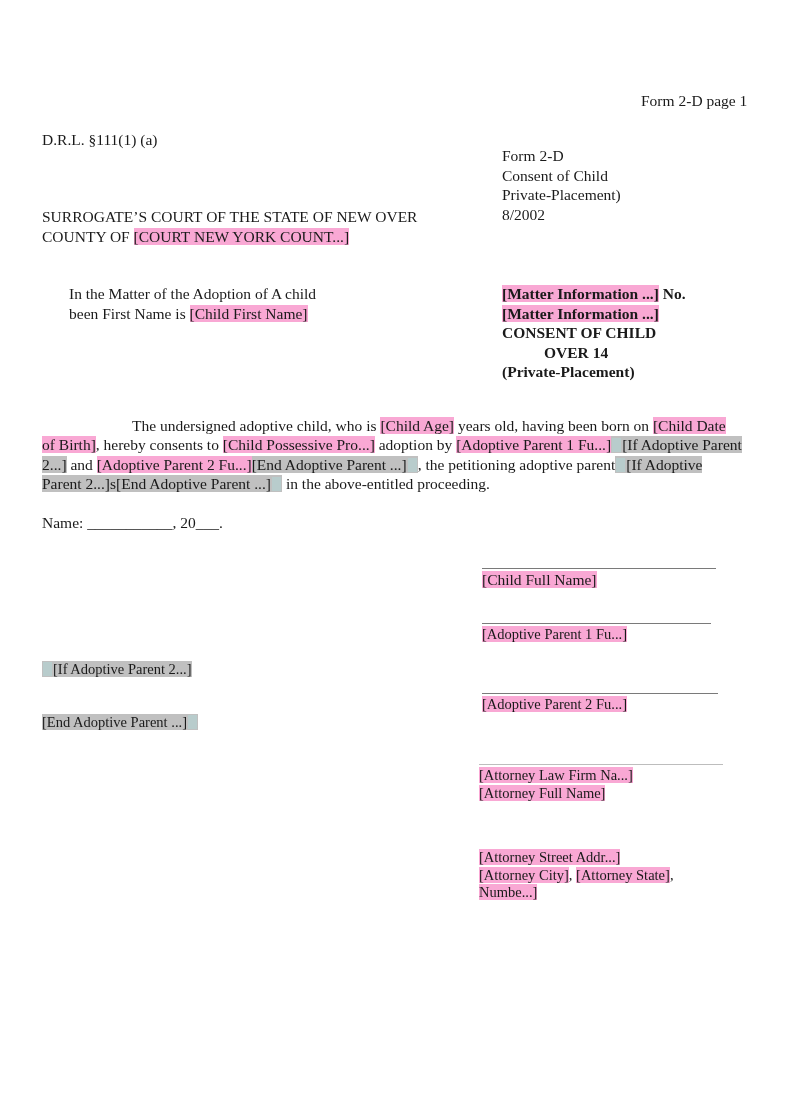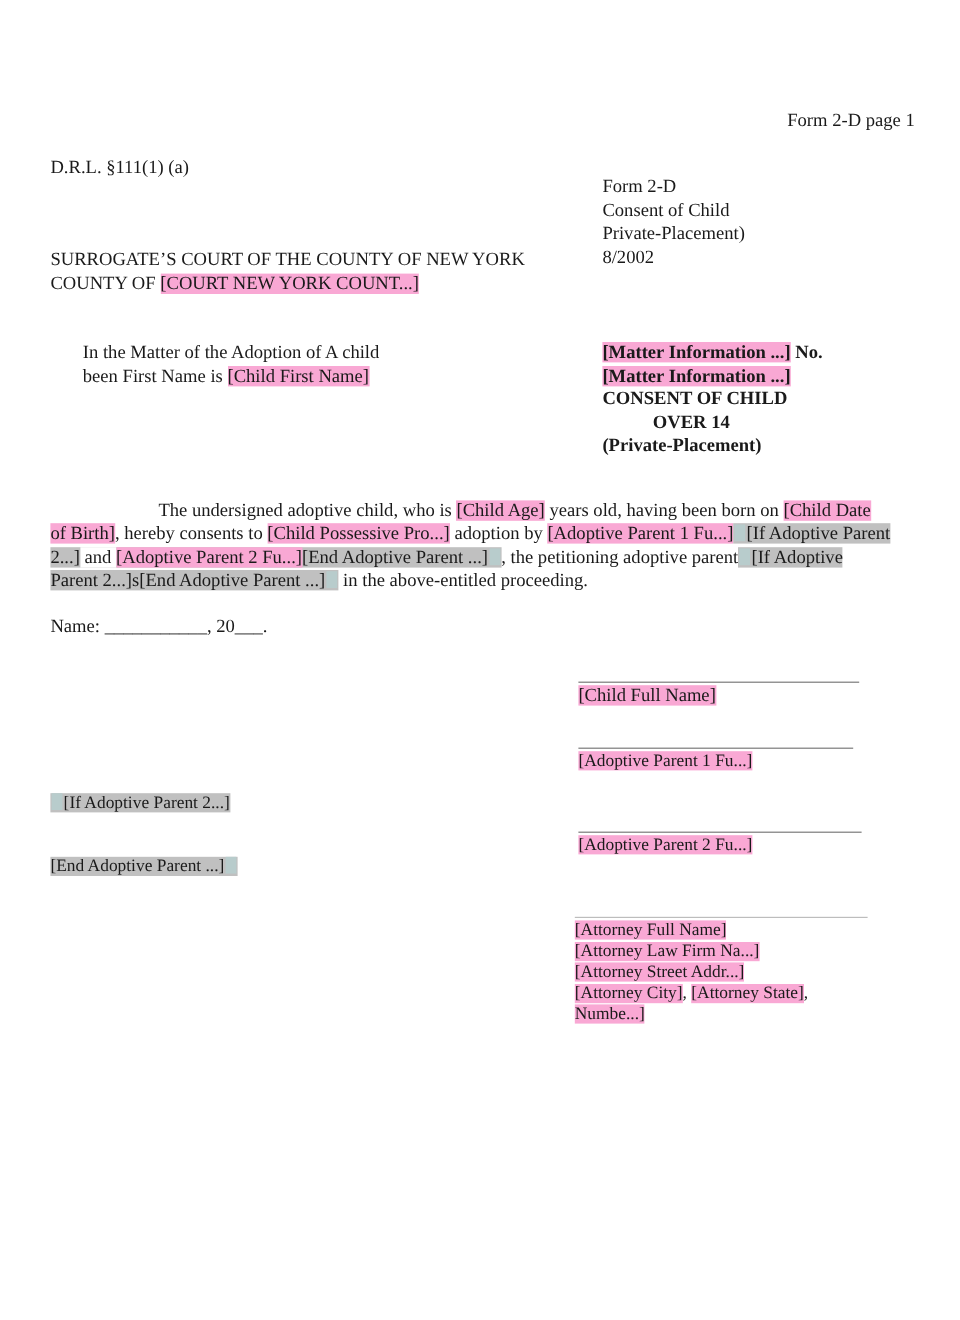--- a/index.html
+++ b/index.html
@@ -15,33 +15,33 @@
   .sigline { position: absolute; height: 1px; background: #7a7a7a; }
   .para {
     position: absolute; left: 42px; top: 416px; width: 700px;
     white-space: normal; line-height: 19.3px;
   }
   .stack div { height: 19.5px; }
 </style>
 </head>
 <body>
 
-<div class="abs" style="left:641px; top:91px;margin-left:15px;">Form 2-D page 1</div>
+<div class="abs" style="left:641px; top:91px;">Form 2-D page 1</div>
 
 <div class="abs" style="left:42px; top:130px;">D.R.L. §111(1) (a)</div>
 
 <div class="abs stack" style="left:502px; top:146px;">
   <div>Form 2-D</div>
   <div>Consent of Child</div>
   <div>Private-Placement)</div>
   <div>8/2002</div>
 </div>
 
 <div class="abs stack" style="left:42px; top:207px;">
-  <div>SURROGATE’S COURT OF THE COUNTY OF NEW YORK</div>
+  <div>SURROGATE’S COURT OF THE STATE OF NEW OVER</div>
   <div><span>COUNTY OF </span><span class="hl">[COURT NEW YORK COUNT...]</span></div>
 </div>
 
 <div class="abs stack" style="left:42px; top:284px;margin-left:27px;">
   <div>In the Matter of the Adoption of A child</div>
   <div><span>been First Name is </span><span class="hl">[Child First Name]</span></div>
 </div>
 
 <div class="abs stack" style="left:502px; top:284px;font-weight:bold;">
   <div><span class="hl">[Matter Information  ...]</span><span> No.</span></div>
@@ -63,18 +63,18 @@
 
 <div class="abs" style="left:42px; top:660px; font-size:14.5px;"><span class="gr"><span class="mk"></span><span>[If Adoptive Parent 2...]</span></span></div>
 
 <div class="sigline" style="left:482px; top:693px; width:236px;"></div>
 <div class="abs" style="left:482px; top:695px; font-size:14.5px;"><span class="hl">[Adoptive Parent 2 Fu...]</span></div>
 
 <div class="abs" style="left:42px; top:713px; font-size:14.5px;"><span class="gr"><span>[End Adoptive Parent ...]</span><span class="mk"></span></span></div>
 
 <div class="sigline" style="left:479px; top:764px; width:244px; background:#bdbdbd;"></div>
 <div class="abs stack" style="left:479px; top:767px; font-size:14.5px; line-height:17.5px;">
+  <div style="height:17.5px;"><span class="hl">[Attorney Law Firm Na...]</span></div>
   <div style="height:17.5px;"><span class="hl">[Attorney Full Name]</span></div>
-  <div style="height:17.5px;"><span class="hl">[Attorney Law Firm Na...]</span></div>
-  <div style="height:17.5px;"><span class="hl">[Attorney Street Addr...]</span></div>
+  <div style="height:17.5px;margin-top:47px;"><span class="hl">[Attorney Street Addr...]</span></div>
   <div style="height:17.5px;"><span class="hl">[Attorney City]</span>, <span class="hl">[Attorney State]</span>,</div>
   <div style="height:17.5px;"><span class="hl">Numbe...]</span></div>
 </div>
 
 </body></html>

